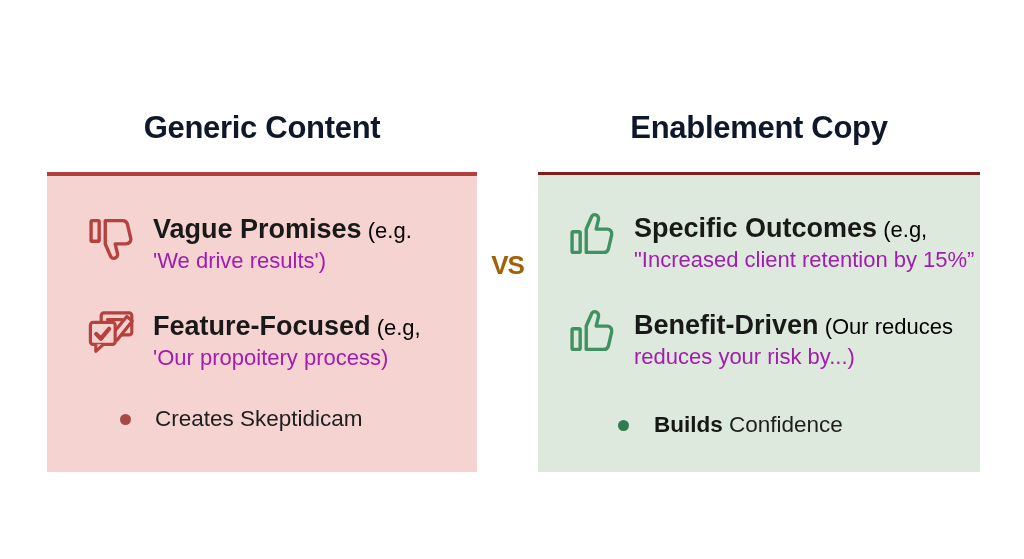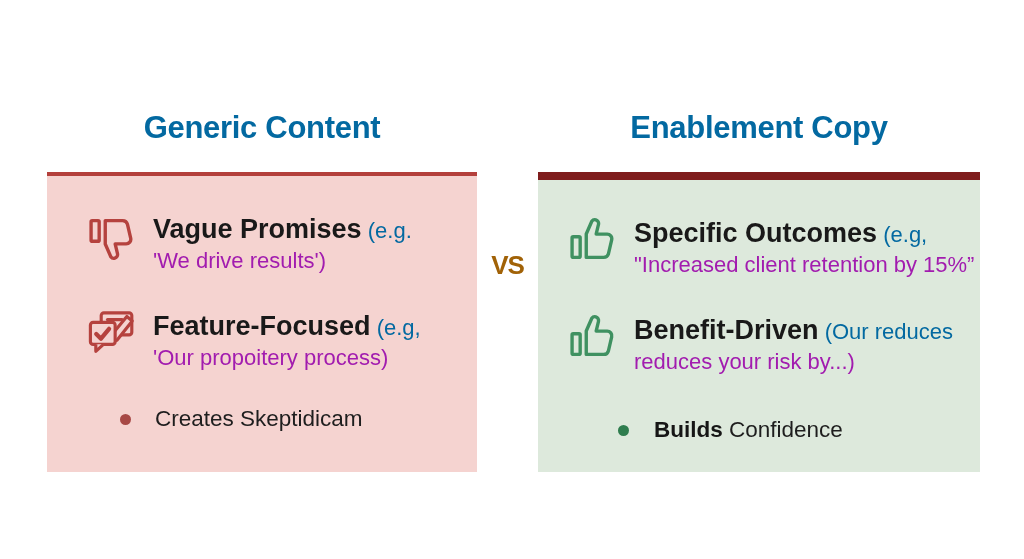--- a/index.html
+++ b/index.html
@@ -10,42 +10,42 @@
     font-family:"Liberation Sans",sans-serif;
     color:#1c1c1c;
     overflow:hidden;
   }
   .col-title{
     position:absolute;
     top:110px;
     font-size:31px;
     font-weight:700;
     letter-spacing:-0.3px;
-    color:#0369a1;
+    color:#0f172a;
     text-align:center;
   }
   .col-title.left{left:47px;width:430px;}
   .col-title.right{left:538px;width:442px;}
 
   .panel{
     position:absolute;
     top:172px;
     height:300px;
     box-sizing:border-box;
     padding-top:36px;
   }
   .panel.left{
     left:47px;width:430px;
     background:#f5d3d0;
     border-top:4px solid #b4403c;
   }
   .panel.right{
     left:538px;width:442px;
     background:#dde9dc;
-    border-top:8px solid #7f1d1d;
+    border-top:3px solid #7f1d1d;
   }
 
   .vs{
     position:absolute;
     left:477px;top:250px;width:61px;
     text-align:center;
     font-size:26px;
     font-weight:700;
     letter-spacing:-1px;
     color:#a16207;
@@ -69,21 +69,21 @@
   .icon-red{color:#b5423e;}
   .icon-green{color:#3f9161;}
   .flip-v{transform:scaleY(-1);}
 
   .item-text{
     font-size:22px;
     line-height:30px;
     padding-top:2px;
   }
   .term{font-weight:700;font-size:27px;color:#191919;}
-  .qualifier{font-weight:400;font-size:22px;color:#0369a1;}
+  .qualifier{font-weight:400;font-size:22px;color:#000000;}
   .line2{font-weight:400;font-size:22px;color:#a21caf;}
 
   .bullet-row{
     display:flex;
     align-items:center;
     margin-top:40px;
   }
   .panel.left .bullet-row{padding-left:73px;margin-top:11px;}
   .panel.right .bullet-row{padding-left:80px;}
   .bullet-dot{

